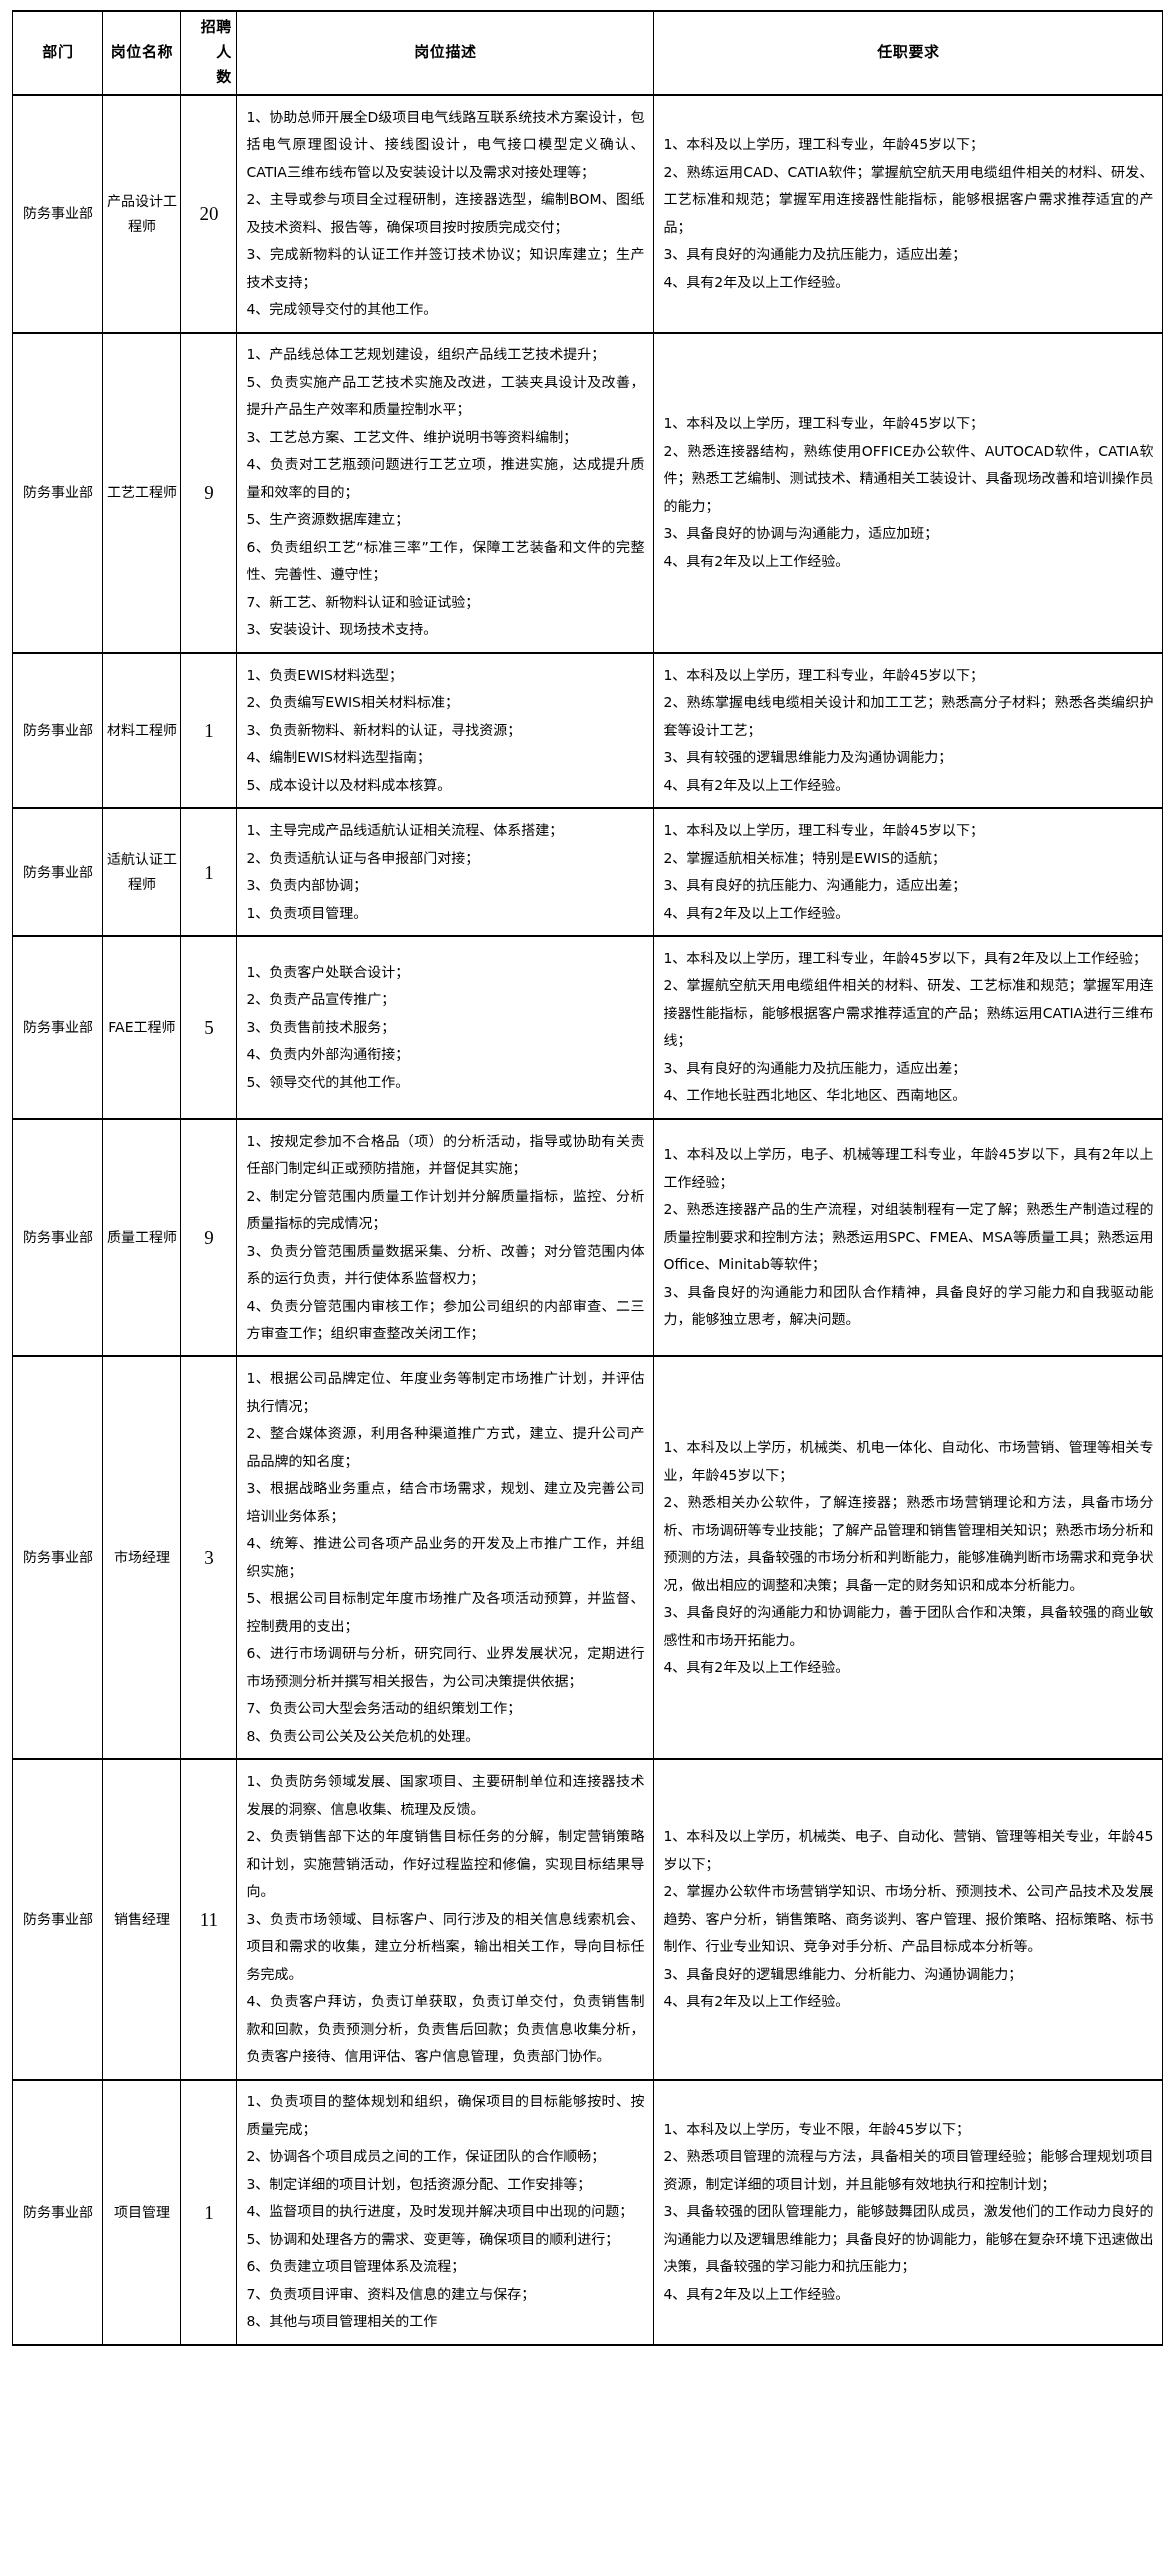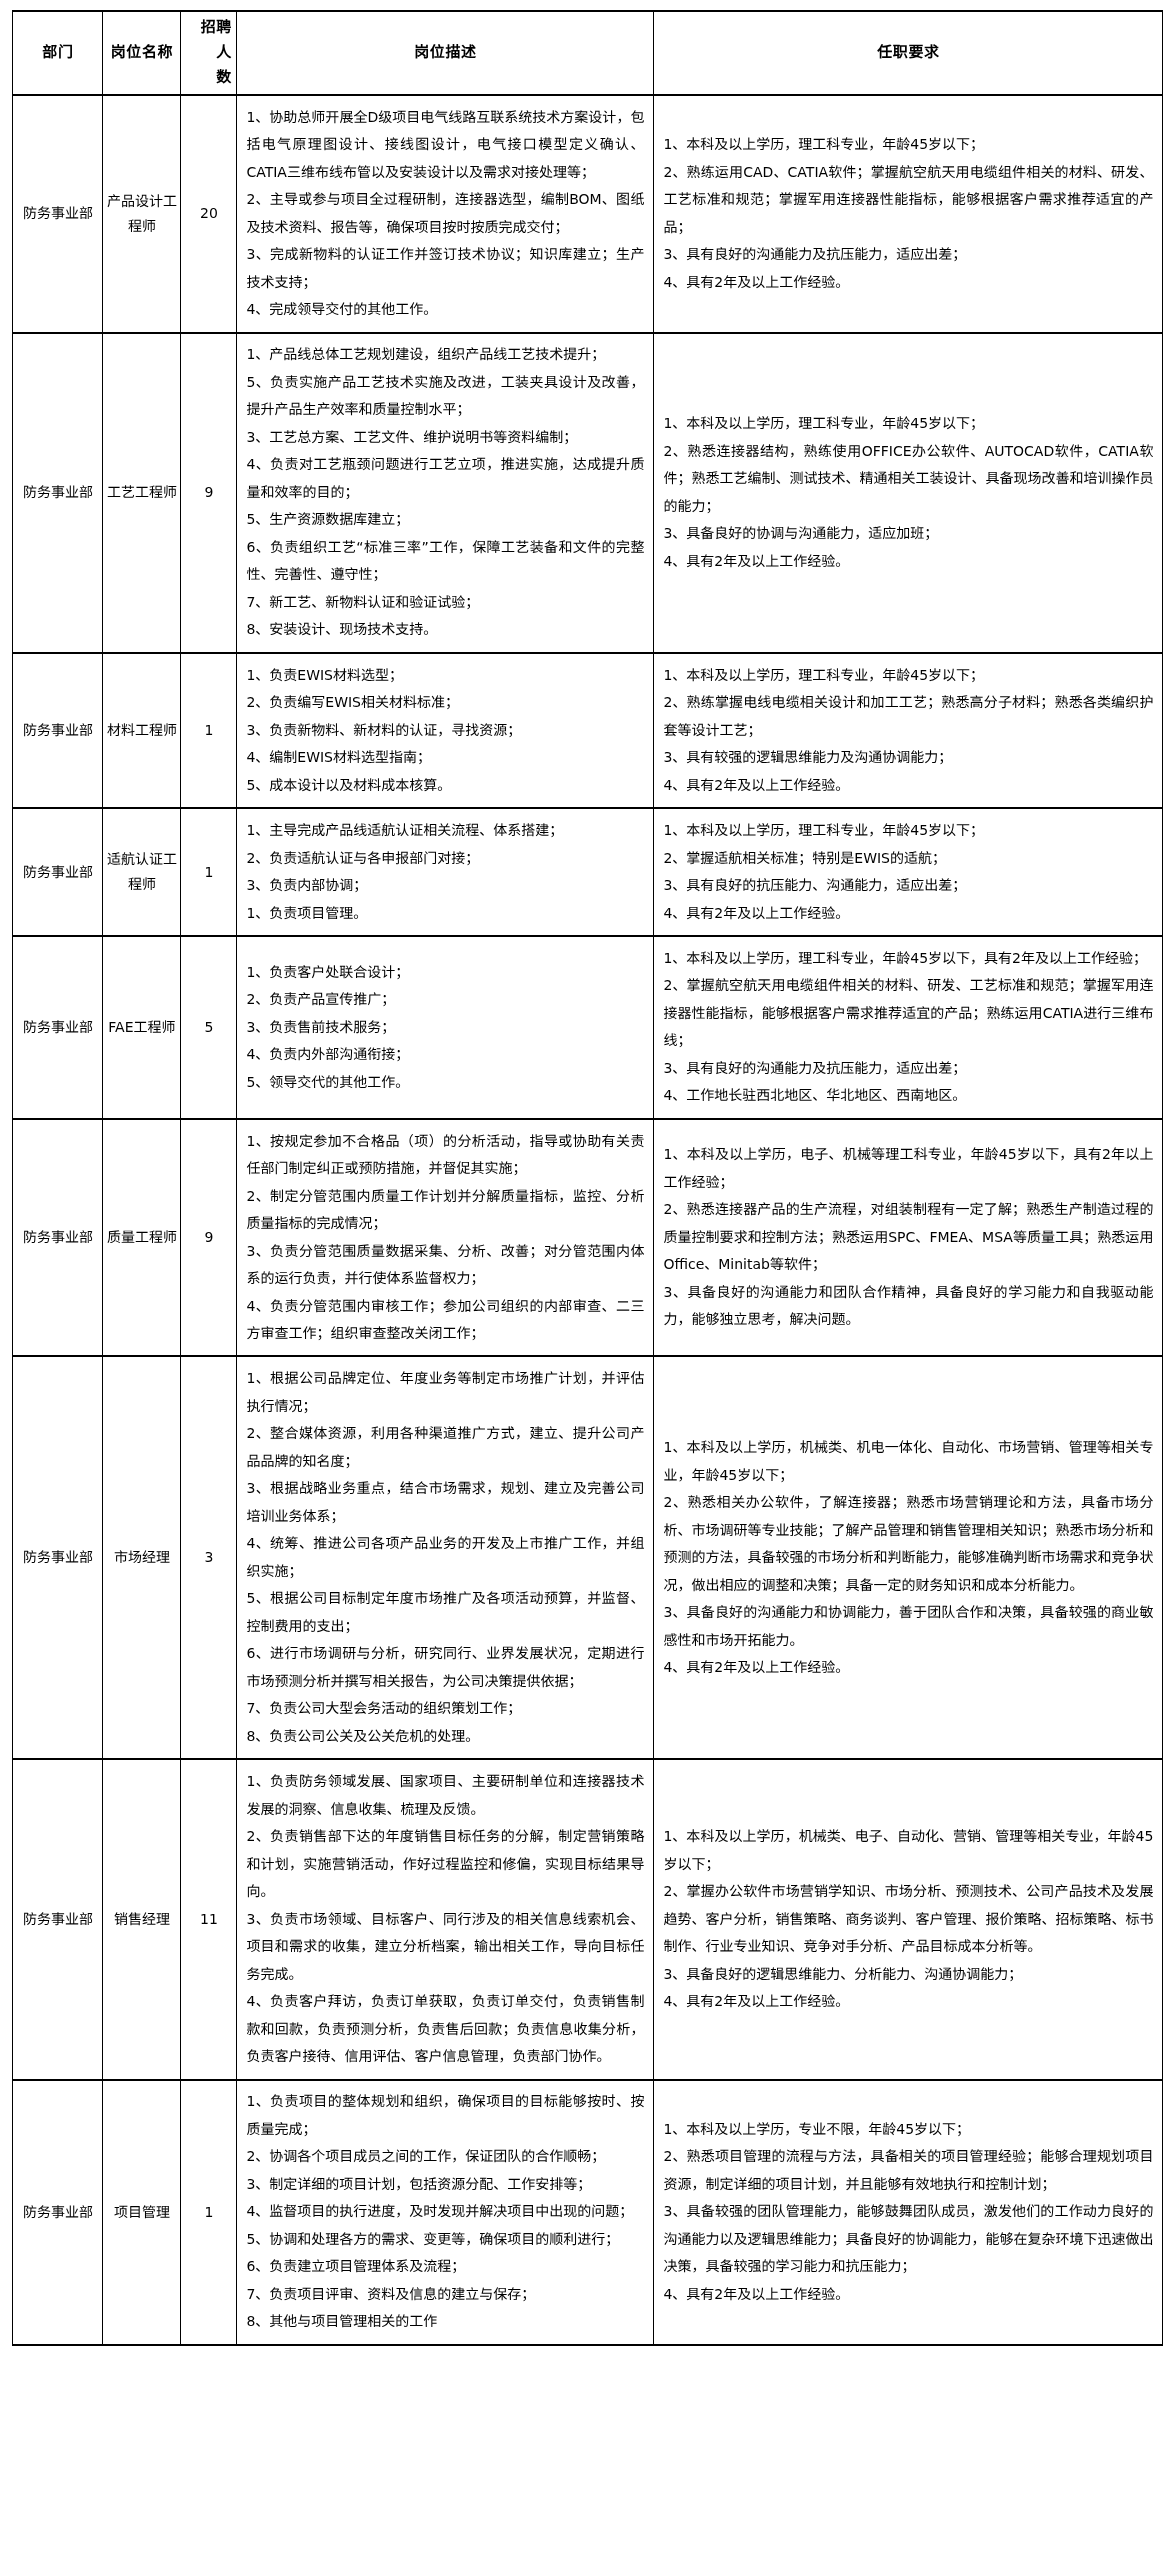--- a/index.html
+++ b/index.html
@@ -56,21 +56,22 @@
   }
   table.recruit tbody tr td.cell-dept,
   table.recruit tbody tr td.cell-title,
   table.recruit tbody tr td.cell-count {
     text-align: center;
     vertical-align: middle;
     padding: 5.6px 3.4px;
     line-height: 25px;
   }
   table.recruit tbody tr td.cell-count {
-    font-size: 14px;
+    font-size: 19px;
+    font-family: Liberation Serif, serif;
   }
   table.recruit tbody tr td.cell-desc,
   table.recruit tbody tr td.cell-req {
     text-align: left;
     vertical-align: middle;
   }
   table.recruit tbody tr td.cell-desc p,
   table.recruit tbody tr td.cell-req p {
     margin: 0;
     padding: 0;
@@ -135,21 +136,21 @@
           <td class="cell-title">工艺工程师</td>
           <td class="cell-count">9</td>
           <td class="cell-desc">
             <p>1、产品线总体工艺规划建设，组织产品线工艺技术提升；</p>
             <p>5、负责实施产品工艺技术实施及改进，工装夹具设计及改善，提升产品生产效率和质量控制水平；</p>
             <p>3、工艺总方案、工艺文件、维护说明书等资料编制；</p>
             <p>4、负责对工艺瓶颈问题进行工艺立项，推进实施，达成提升质量和效率的目的；</p>
             <p>5、生产资源数据库建立；</p>
             <p>6、负责组织工艺“标准三率”工作，保障工艺装备和文件的完整性、完善性、遵守性；</p>
             <p>7、新工艺、新物料认证和验证试验；</p>
-            <p>8、安装设计、现场技术支持。</p>
+            <p>3、安装设计、现场技术支持。</p>
           </td>
           <td class="cell-req">
             <p>1、本科及以上学历，理工科专业，年龄45岁以下；</p>
             <p>2、熟悉连接器结构，熟练使用OFFICE办公软件、AUTOCAD软件，CATIA软件；熟悉工艺编制、测试技术、精通相关工装设计、具备现场改善和培训操作员的能力；</p>
             <p>3、具备良好的协调与沟通能力，适应加班；</p>
             <p>4、具有2年及以上工作经验。</p>
           </td>
         </tr>
         <tr class="row-sep">
           <td class="cell-dept">防务事业部</td>

